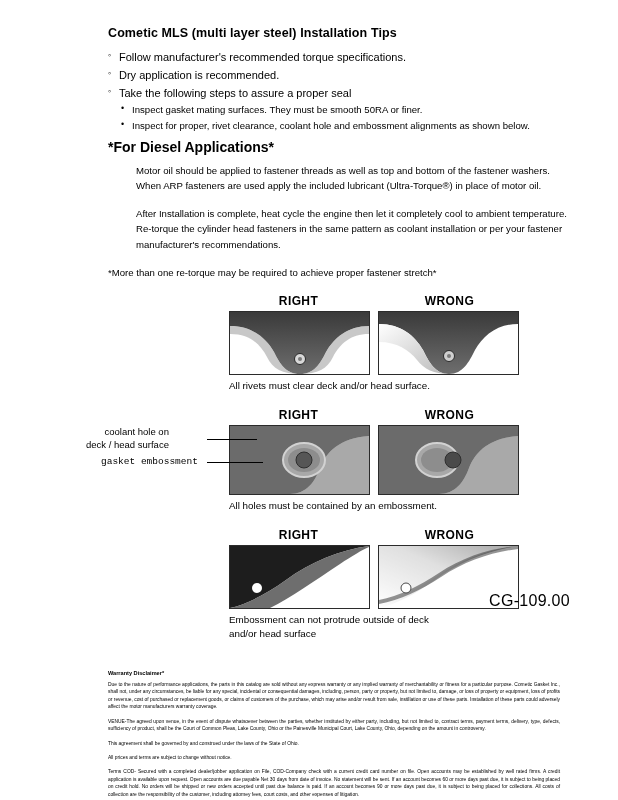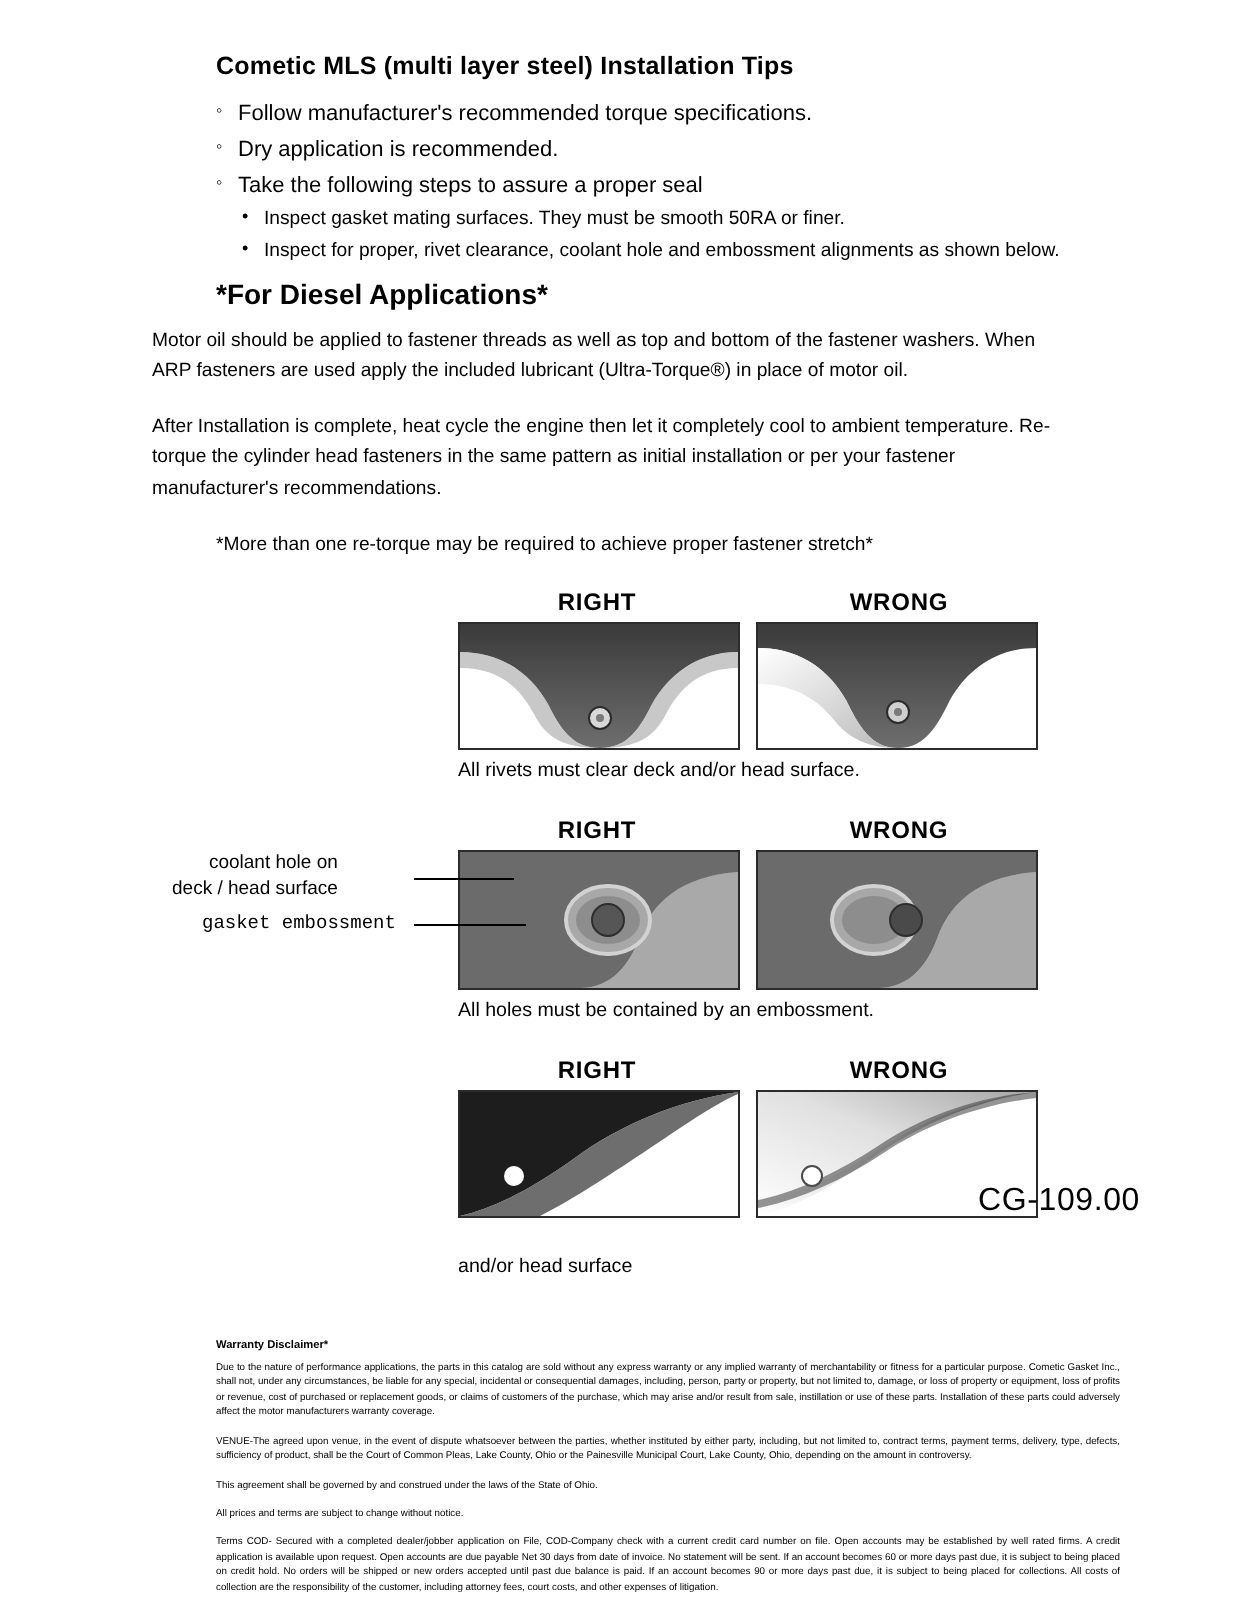--- a/index.html
+++ b/index.html
@@ -65,21 +65,21 @@
     font-size: 9px;
   }
   h2.subtitle {
     font-size: 14px;
     font-weight: bold;
     margin: 5px 0 8px 64px;
   }
   p.para {
     font-size: 9.6px;
     line-height: 1.63;
-    margin: 0 0 12px 32px;
+    margin: 0 0 12px 92px;
     max-width: 450px;
   }
   p.note {
     font-size: 9.6px;
     line-height: 1.6;
     margin: 0 0 0 64px;
   }
 
   
   .fig-block {
@@ -176,21 +176,21 @@
     <li>Dry application is recommended.</li>
     <li>Take the following steps to assure a proper seal</li>
   </ul>
   <ul class="sub" style="margin-left:77px;">
     <li>Inspect gasket mating surfaces.  They must be smooth 50RA or finer.</li>
     <li>Inspect for proper, rivet clearance, coolant hole and embossment alignments as shown below.</li>
   </ul>
 
   <h2 class="subtitle">*For Diesel Applications*</h2>
   <p class="para">Motor oil should be applied to fastener threads as well as top and bottom of the fastener washers. When ARP fasteners are used apply the included lubricant (Ultra-Torque®) in place of motor oil.</p>
-  <p class="para">After Installation is complete, heat cycle the engine then let it completely cool to ambient temperature. Re-torque the cylinder head fasteners in the same pattern as initial installation or per your fastener manufacturer's recommendations.</p>
+  <p class="para">After Installation is complete, heat cycle the engine then let it completely cool to ambient temperature. Re-torque the cylinder head fasteners in the same pattern as coolant installation or per your fastener manufacturer's recommendations.</p>
   <p class="note">*More than one re-torque may be required to achieve proper fastener stretch*</p>
 
   <div class="fig-block">
     <div class="fig-labels">
       <div class="lab">RIGHT</div>
       <div class="lab">WRONG</div>
     </div>
     <div class="fig-row">
       <div class="fig-box">
         <svg viewBox="0 0 139 62" preserveAspectRatio="none">
@@ -295,21 +295,21 @@
           </defs>
           <rect x="0" y="0" width="139" height="62" fill="#ffffff"></rect>
           <path d="M0,0 L139,0 C110,4 80,16 56,34 C36,48 18,58 0,62 Z" fill="url(#g3a)"></path>
           <path d="M0,0 L139,0 C112,3 84,13 60,29 C40,42 20,52 0,56 Z" fill="#ffffff" opacity="0.35"></path>
           <path d="M0,54 C20,50 40,40 60,27 C84,11 112,2 139,0 L139,3 C113,6 86,15 62,31 C42,44 21,54 0,58 Z" fill="#3c3c3c" opacity="0.55"></path>
           <circle cx="27" cy="42" r="5" fill="#ffffff" stroke="#4a4a4a" stroke-width="1"></circle>
         </svg>
       </div>
     </div>
     <div class="fig-caption">
-      <br>
+      <span>Embossment can not protrude outside of deck</span><br>
       <span>and/or head surface</span>
     </div>
   </div>
 
   <div class="warranty">
     <h3>Warranty Disclaimer*</h3>
     <p>Due to the nature of performance applications, the parts in this catalog are sold without any express warranty or any implied warranty of merchantability or fitness for a particular purpose.  Cometic Gasket Inc., shall not, under any circumstances, be liable for any special, incidental or consequential damages, including, person, party or property, but not limited to, damage, or loss of property or equipment, loss of profits or revenue, cost of purchased or replacement goods, or claims of customers of the purchase, which may arise and/or result from sale, instillation or use of these parts.  Installation of these parts could adversely affect the motor manufacturers warranty coverage.</p>
     <p>VENUE-The agreed upon venue, in the event of dispute whatsoever between the parties, whether instituted by either party, including, but not limited to, contract terms, payment terms, delivery, type, defects, sufficiency of product, shall be the Court of Common Pleas, Lake County, Ohio or the Painesville Municipal Court, Lake County, Ohio, depending on the amount in controversy.</p>
     <p>This agreement shall be governed by and construed under the laws of the State of Ohio.</p>
     <p>All prices and terms are subject to change without notice.</p>

